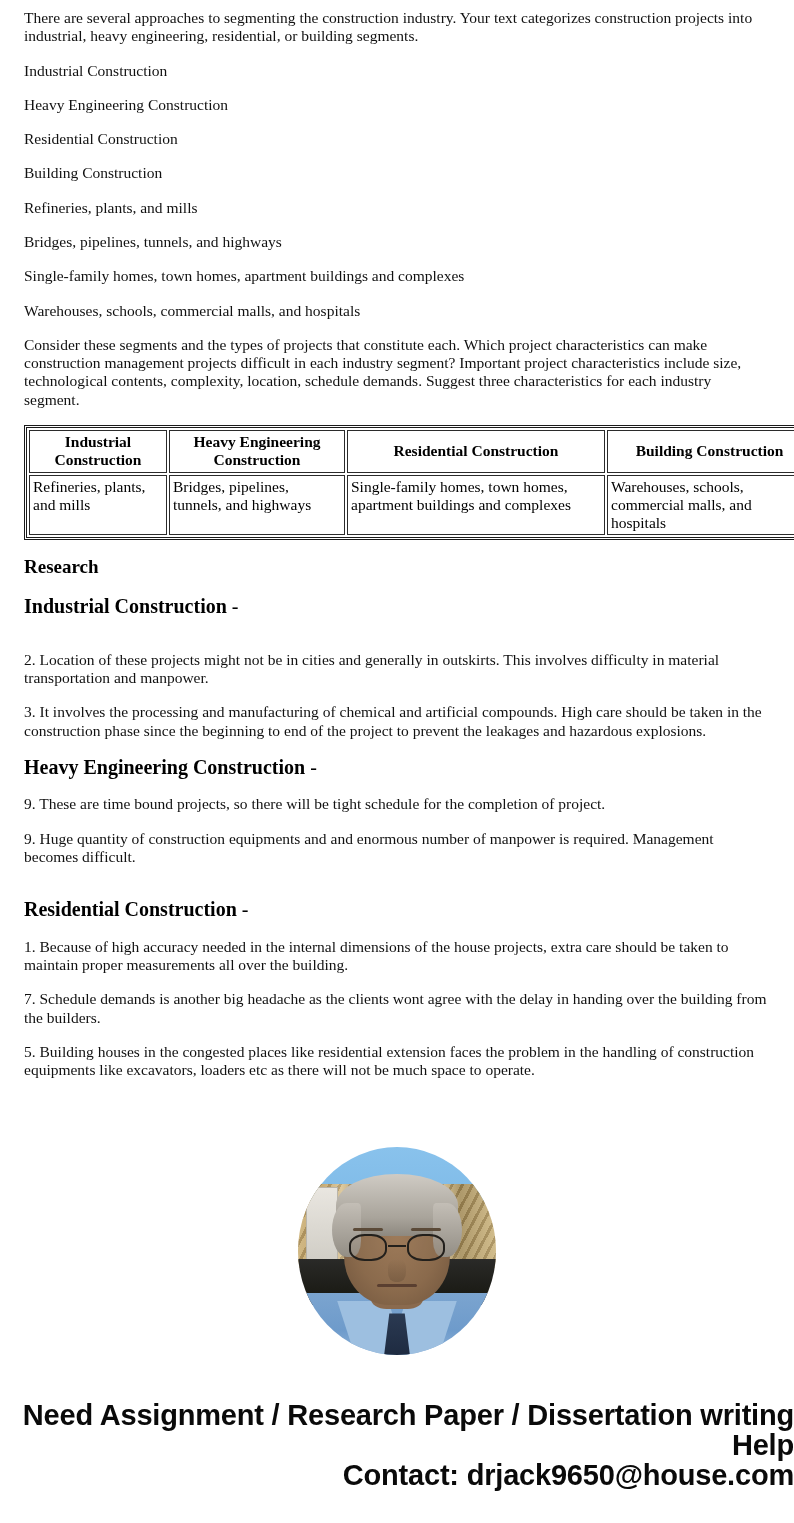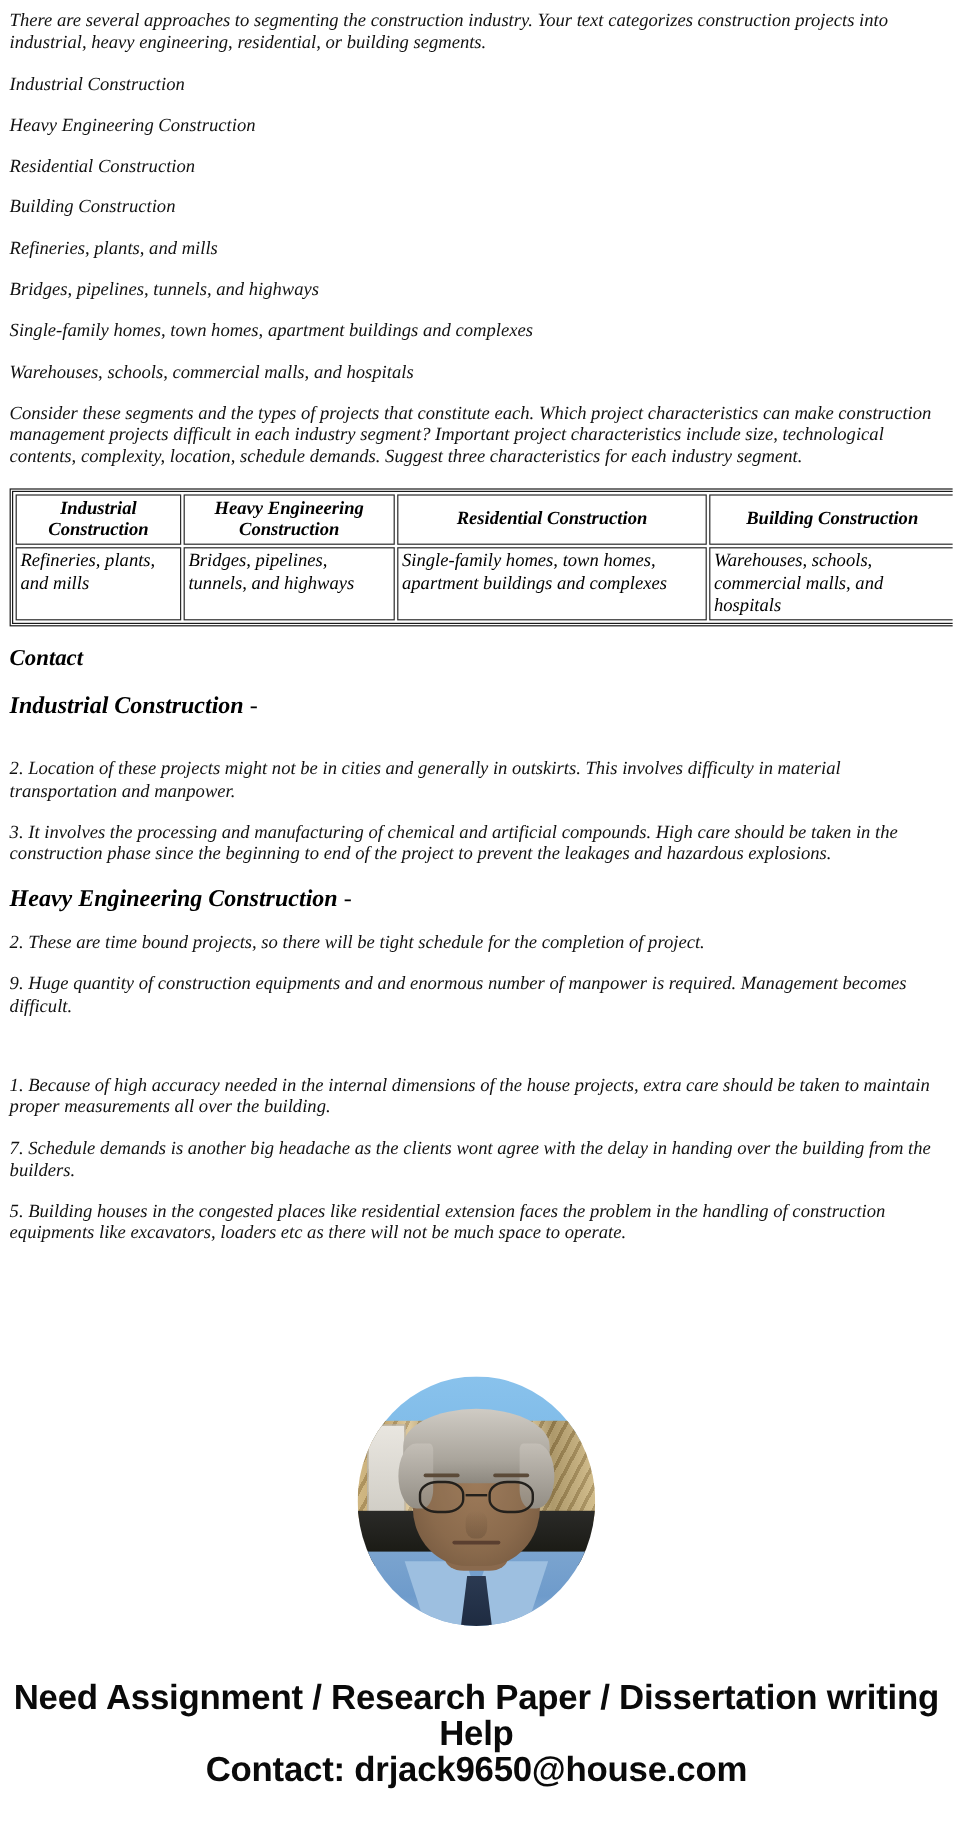--- a/index.html
+++ b/index.html
@@ -19,23 +19,22 @@
     min-height: 1523px;
     background: #ffffff;
     overflow: hidden;
   }
 
   
   .doc-region {
     position: relative;
     height: 1128px;
     overflow: hidden;
-    padding: 0 8px;
+    padding: 0 24px;
     box-sizing: border-box;
-    font-style: italic;
   }
   .doc-inner {
     padding-top: 9px;
   }
   p.para {
     margin: 0 0 0 0;
     padding: 0;
     font-size: 15.5px;
     line-height: 1.18;
     color: #111111;
@@ -242,21 +241,21 @@
     background: linear-gradient(180deg, rgba(120,92,68,0) 0%, rgba(110,84,60,0.55) 100%);
     border-radius: 40%;
   }
 
   
   .footer {
     position: absolute;
     left: 0;
     top: 1400px;
     width: 794px;
-    text-align: center;
+    text-align: right;
     font-family: "Liberation Sans", "DejaVu Sans", sans-serif;
     font-weight: bold;
     font-size: 29px;
     line-height: 1.04;
     color: #0a0a0a;
     letter-spacing: -0.2px;
   }
   .footer .line1 { display: block; }
   .footer .line2 { display: block; }
 </style>
@@ -310,39 +309,40 @@
           <tr>
             <td>Refineries, plants, and mills</td>
             <td>Bridges, pipelines, tunnels, and highways</td>
             <td>Single-family homes, town homes, apartment buildings and complexes</td>
             <td>Warehouses, schools, commercial malls, and hospitals</td>
           </tr>
         </tbody>
       </table>
 
       <div class="spacer"></div>
-      <p class="heading-solution">Contact</p>
+      <p class="heading-solution">Research</p>
       <div class="spacer"></div>
 
       <p class="sub-heading"><span>Industrial Construction</span><span class="dash"> -</span></p>
       <div class="spacer"></div>
       <div class="spacer"></div>
       <p class="para">2. Location of these projects might not be in cities and generally in outskirts. This involves difficulty in material transportation and manpower.</p>
       <div class="spacer"></div>
       <p class="para">3. It involves the processing and manufacturing of chemical and artificial compounds. High care should be taken in the construction phase since the beginning to end of the project to prevent the leakages and hazardous explosions.</p>
       <div class="spacer"></div>
 
       <p class="sub-heading"><span>Heavy Engineering Construction</span><span class="dash"> -</span></p>
       <div class="spacer"></div>
-      <p class="para">2. These are time bound projects, so there will be tight schedule for the completion of project.</p>
+      <p class="para">9. These are time bound projects, so there will be tight schedule for the completion of project.</p>
       <div class="spacer"></div>
       <p class="para">9. Huge quantity of construction equipments and and enormous number of manpower is required. Management becomes difficult.</p>
       <div class="spacer"></div>
       <div class="spacer"></div>
 
+      <p class="sub-heading"><span>Residential Construction</span><span class="dash"> -</span></p>
       <div class="spacer"></div>
       <p class="para">1. Because of high accuracy needed in the internal dimensions of the house projects, extra care should be taken to maintain proper measurements all over the building.</p>
       <div class="spacer"></div>
       <p class="para">7. Schedule demands is another big headache as the clients wont agree with the delay in handing over the building from the builders.</p>
       <div class="spacer"></div>
       <p class="para">5. Building houses in the congested places like residential extension faces the problem in the handling of construction equipments like excavators, loaders etc as there will not be much space to operate.</p>
       <div class="spacer"></div>
 
     </div>
   </div>

